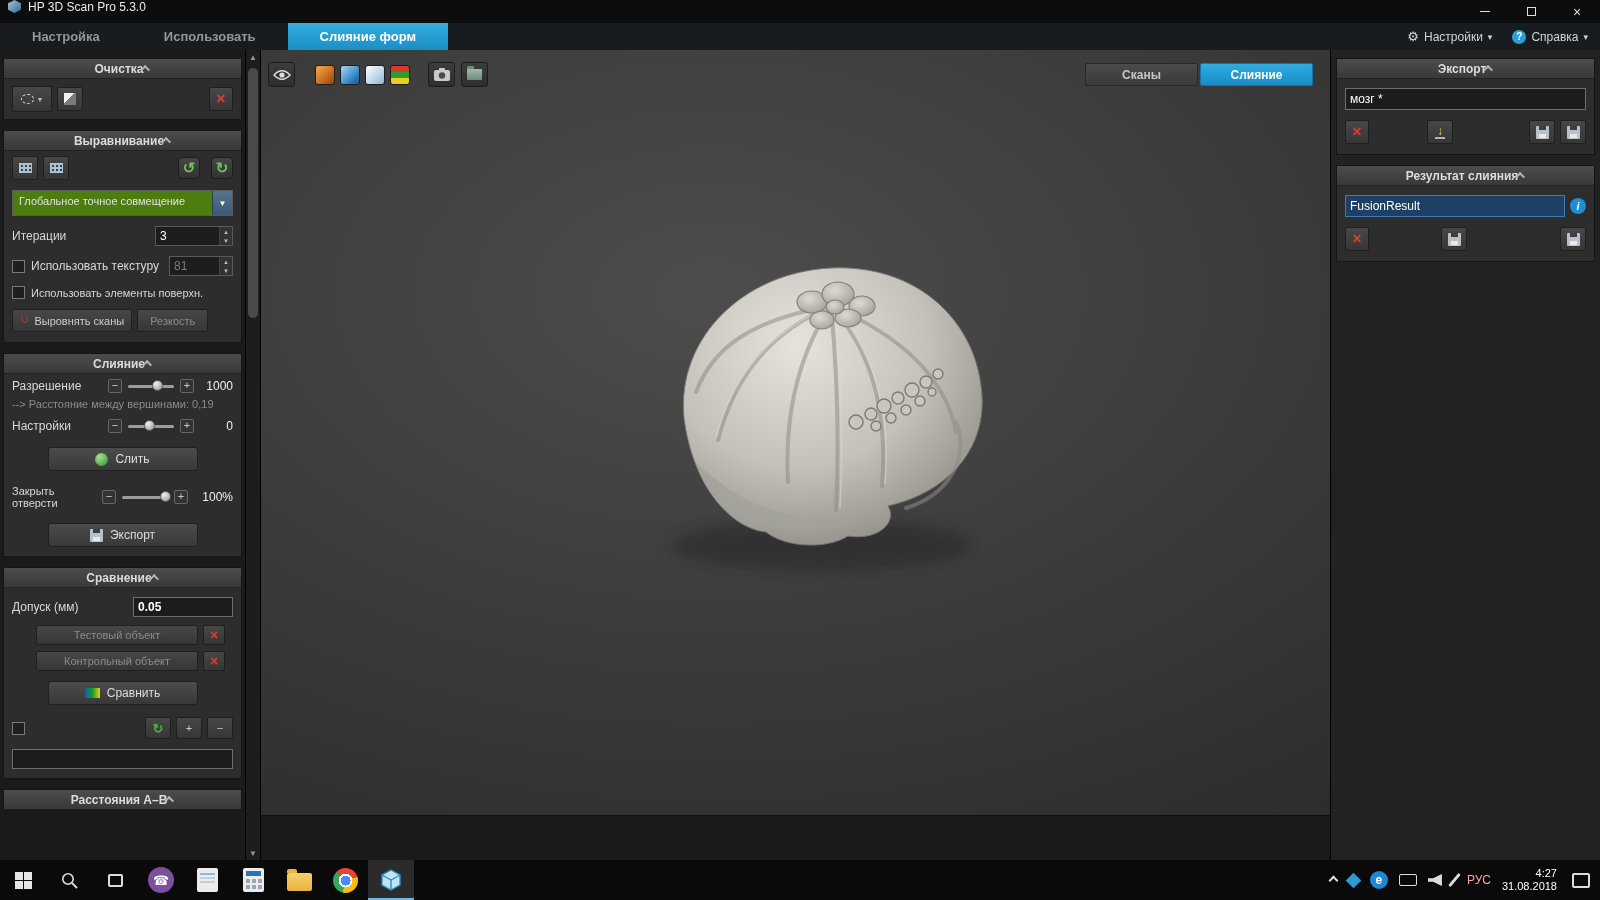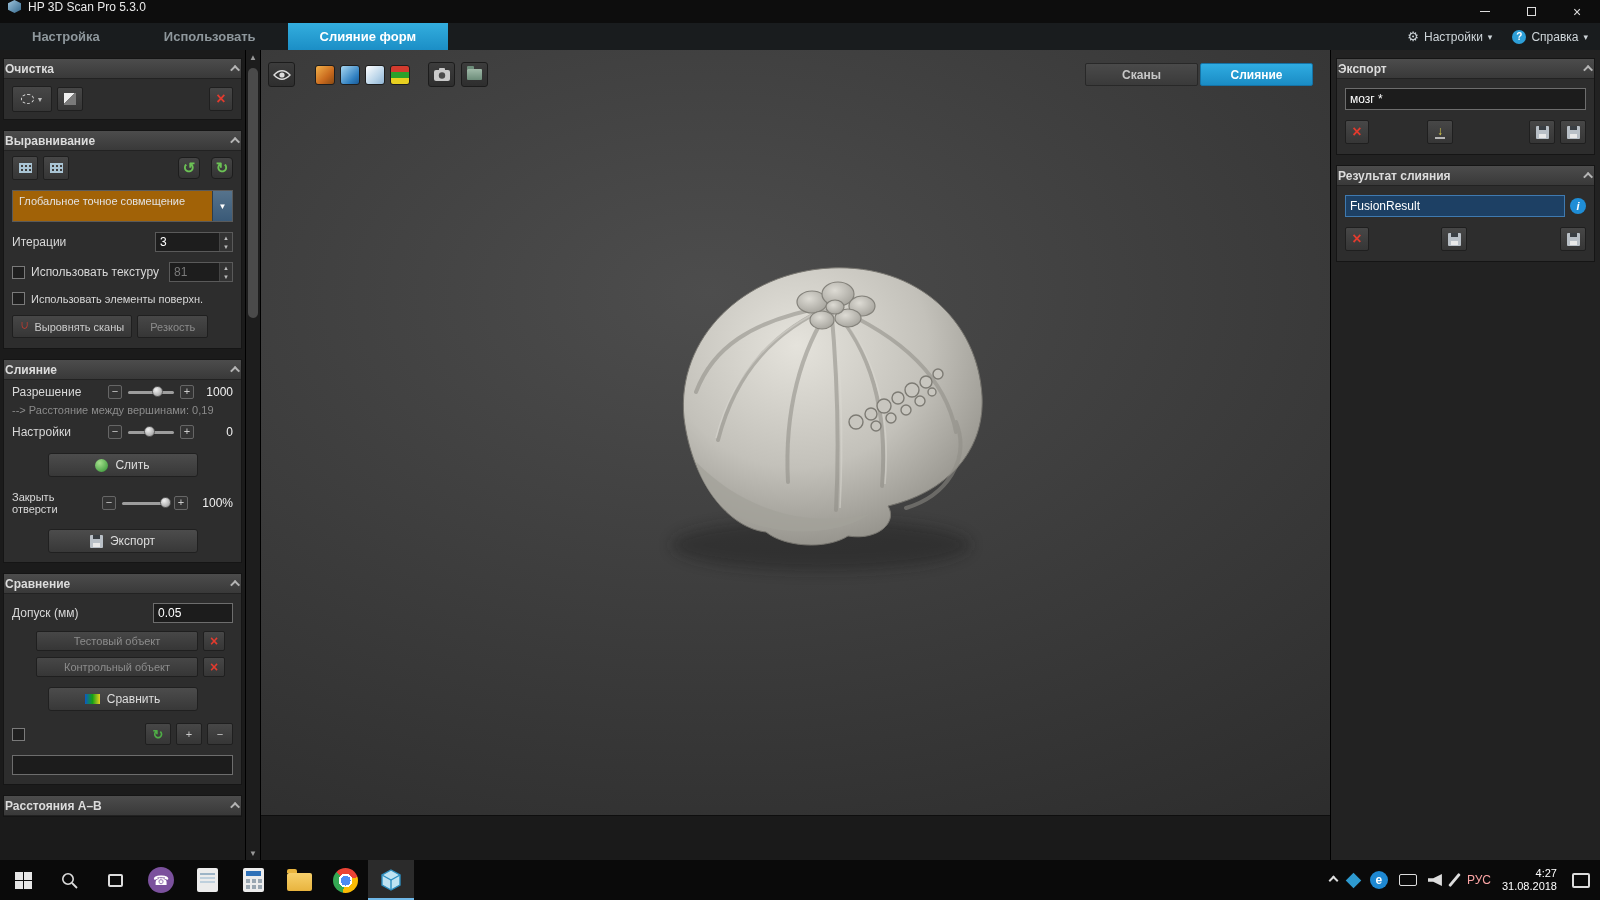--- a/index.html
+++ b/index.html
@@ -25,41 +25,41 @@
   .gear{font-size:13px;color:#ced5d9}
   .help-circle{width:14px;height:14px;border-radius:50%;background:#2d9fd8;color:#fff;font-size:10px;font-weight:bold;display:flex;align-items:center;justify-content:center}
   .caret{font-size:9px;color:#ced5d9}
 
   
   .main{position:absolute;top:50px;left:0;right:0;bottom:40px;background:#151515}
 
   
   .left-panel{position:absolute;top:0;left:0;width:245px;bottom:0;background:#1b1b1b;padding-top:8px;overflow:hidden}
   .panel{margin:0 3px 10px 3px;background:#2d2d2d;border:1px solid #151515}
-  .sec{height:20px;background:linear-gradient(#4c4c4c,#393939);display:flex;align-items:center;justify-content:space-between;padding:0 1px;border-bottom:1px solid #222}
+  .sec{height:20px;background:linear-gradient(#4c4c4c,#393939);display:flex;align-items:center;justify-content:center;padding:0 18px;border-bottom:1px solid #222}
   .sec-title{font-weight:bold;color:#dcdcdc;font-size:12px}
   .chev{width:7px;height:7px;border-left:2px solid #b5b5b5;border-top:2px solid #b5b5b5;transform:rotate(45deg) translateY(2px)}
   .row{display:flex;align-items:center}
   .pad{padding:5px 8px}
   .lbl{color:#d8d8d8;font-size:12px}
   .w96{width:96px;flex:none}
   .note{padding:0 8px 4px 8px;color:#8b8b8b;font-size:11px}
 
   .btn{background:linear-gradient(#474747,#363636);border:1px solid #1f1f1f;color:#ccc;display:inline-flex;align-items:center;justify-content:center;border-radius:2px;font-size:11px}
   .btn.sq{width:26px;height:24px}
   .btn.dim{color:#8c8c8c}
   .btn-x{width:24px;height:24px;color:#e23b2e;font-weight:bold;font-size:16px;line-height:1}
   .split{width:40px;height:26px;gap:3px;padding:0 3px}
   .split-arr{font-size:7px;color:#bbb}
   .lasso{width:13px;height:10px;border:1px dashed #ddd;border-radius:50%}
   .brush{width:12px;height:12px;background:linear-gradient(135deg,#f0f0f0 45%,#7a7a7a 45%)}
   .grid-ico{width:13px;height:10px;background-image:repeating-linear-gradient(0deg,#a9c4d4 0 2px,transparent 2px 4px),repeating-linear-gradient(90deg,#a9c4d4 0 2px,transparent 2px 4px)}
   .circle-btn{width:22px;height:22px;border-radius:4px;background:linear-gradient(#454545,#333);border:1px solid #1d1d1d;color:#6cc255;font-size:15px;font-weight:bold;display:flex;align-items:center;justify-content:center;margin-left:6px}
 
-  .dd{display:flex;height:32px;border:1px solid #5a5a5a;background:#a16207;flex:1}
+  .dd{display:flex;height:26px;border:1px solid #5a5a5a;background:#4d7c0f;flex:1}
   .dd-text{flex:1;padding:0 6px;line-height:20px;font-size:11px;color:#e2e2e2;white-space:nowrap;overflow:hidden}
   .dd-btn{width:20px;background:linear-gradient(#56738c,#3a5a78);color:#fff;font-size:8px;display:flex;align-items:center;justify-content:center;border-left:1px solid #2b3d4e}
 
   .spin{display:flex;height:20px;width:78px;border:1px solid #5a5a5a;background:#1d1d1d}
   .spin input{flex:1;min-width:0;background:transparent;border:0;color:#fff;font-size:12px;padding:0 4px;font-family:inherit;outline:none}
   .spin.off input{color:#7a7a7a}
   .spin-btns{width:13px;display:flex;flex-direction:column;border-left:1px solid #444}
   .spin-btns span{flex:1;font-size:6px;color:#bbb;background:#333;display:flex;align-items:center;justify-content:center}
   .cb{width:13px;height:13px;border:1px solid #7a7a7a;background:#1f1f1f;flex:none;margin-right:6px}
 
@@ -297,21 +297,21 @@
         </div>
       </section>
 
       <section class="panel">
         <header class="sec">
           <span class="sec-title">Сравнение</span>
           <span class="chev"></span>
         </header>
         <div class="row pad" style="padding-top:9px">
           <span class="lbl">Допуск (мм)</span>
-          <input class="txt-input" style="width: 80px; margin-left: auto;" value="0.05">
+          <input class="txt-input" style="width: 100px; margin-left: auto; font-weight: bold;" value="0.05">
         </div>
         <div class="row" style="padding:3px 8px;gap:5px">
           <div class="btn dim wideobj">
               <span>Тестовый объект</span>
             </div>
           <div class="btn btn-x" style="width:22px;height:20px;font-size:14px">×</div>
         </div>
         <div class="row" style="padding:3px 8px;gap:5px">
           <div class="btn dim wideobj">
               <span>Контрольный объект</span>

